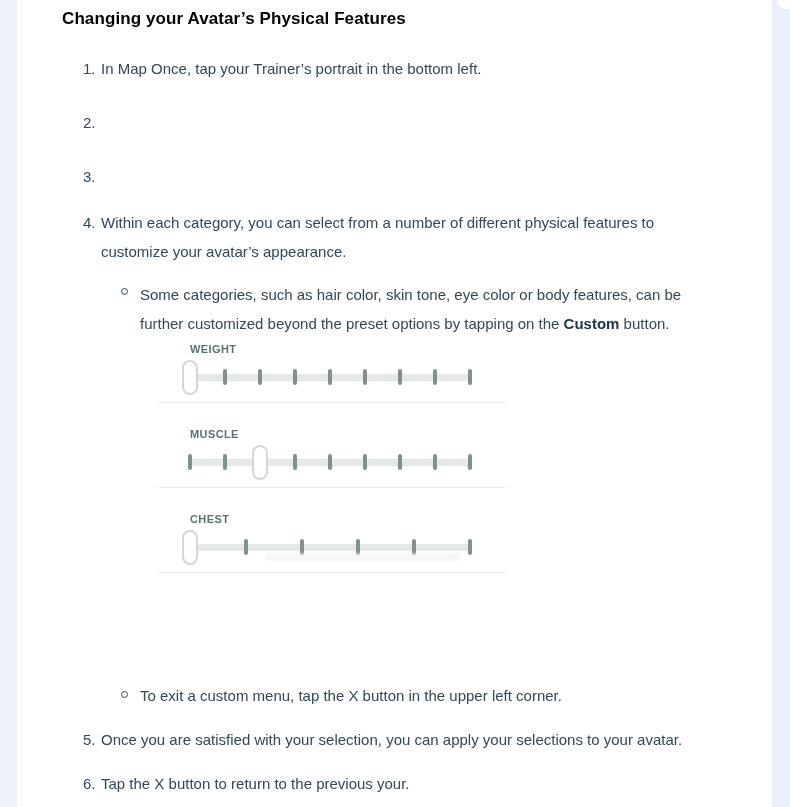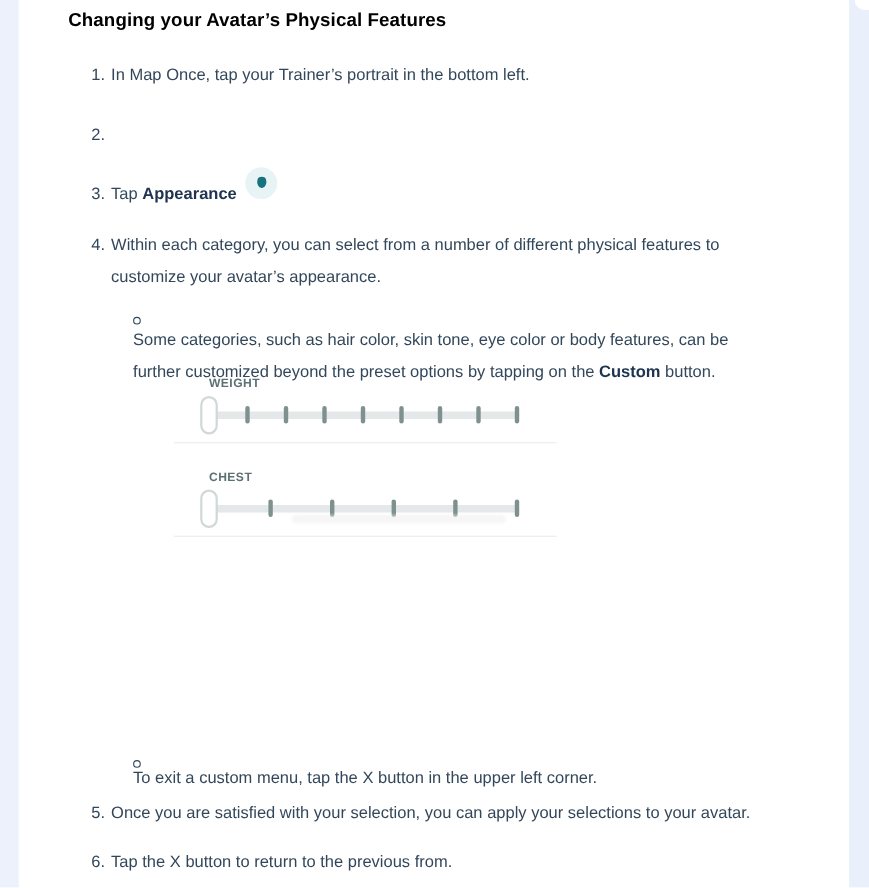--- a/index.html
+++ b/index.html
@@ -54,21 +54,20 @@
     color: #20344f;
   }
 
   .bullet {
     position: absolute;
     display: flex;
     align-items: flex-start;
     color: #33475b;
     font-size: 15px;
     line-height: 29px;
-    flex-direction: column;
   }
   .bullet.single { line-height: 20px; }
   .bullet .marker {
     flex: 0 0 7px;
     width: 7px; height: 7px;
     border: 1.5px solid #33475b;
     border-radius: 50%;
     margin-top: 8px;
     margin-right: 12px;
   }
@@ -164,25 +163,20 @@
     <span class="num">1.</span>
     <span class="step-text">In Map Once, tap your Trainer’s portrait in the bottom left.</span>
   </div>
 
   <div class="step" style="left:83px; top:113px;">
     <span class="num">2.</span>
   </div>
 
   <div class="step" style="left:83px; top:167px;">
     <span class="num">3.</span>
-    <span class="step-text"><span>Tap </span><strong>Appearance</strong><span class="icon-circle appearance-icon">
-          <svg viewBox="0 0 24 24" width="16" height="16" aria-hidden="true">
-            <path d="M12 2.6 c3.3 0 5.6 1.7 5.9 4.3 l0.3 2.5 c0.4 3.5 -2.3 8.4 -6.2 8.4 s-6.6 -4.9 -6.2 -8.4 l0.3 -2.5 C6.4 4.3 8.7 2.6 12 2.6 Z" fill="#17727f"></path>
-          </svg>
-        </span></span>
   </div>
 
   <div class="step wrap" style="left:83px; top:208px;">
     <span class="num">4.</span>
     <span class="step-text" style="max-width:600px; display:inline-block;">Within each category, you can select from a number of different physical features to customize your avatar’s appearance.</span>
   </div>
 
   <div class="bullet" style="left:121px; top:280px;">
     <span class="marker"></span>
     <span class="bullet-text" style="max-width:575px; display:inline-block;"><span>Some categories, such as hair color, skin tone, eye color or body features, can be further customized beyond the preset options by tapping on the </span><strong>Custom</strong><span> button.</span></span>
@@ -199,20 +193,36 @@
           <div class="tick" style="left: 50%;"></div>
           <div class="tick" style="left: 62.5%;"></div>
           <div class="tick" style="left: 75%;"></div>
           <div class="tick" style="left: 87.5%;"></div>
           <div class="tick" style="left: 100%;"></div>
           <div class="handle" style="left: 0%;"></div>
         </div>
       <div class="divider"></div>
     </div>
     <div class="slider-row">
+      <div class="slider-label">MUSCLE</div>
+      <div class="slider-wrap">
+          <div class="track"></div>
+          <div class="tick" style="left: 0%;"></div>
+          <div class="tick" style="left: 12.5%;"></div>
+          <div class="tick" style="left: 37.5%;"></div>
+          <div class="tick" style="left: 50%;"></div>
+          <div class="tick" style="left: 62.5%;"></div>
+          <div class="tick" style="left: 75%;"></div>
+          <div class="tick" style="left: 87.5%;"></div>
+          <div class="tick" style="left: 100%;"></div>
+          <div class="handle" style="left: 25%;"></div>
+        </div>
+      <div class="divider"></div>
+    </div>
+    <div class="slider-row">
       <div class="slider-label">CHEST</div>
       <div class="slider-wrap">
           <div class="track"></div>
           <div class="tick" style="left: 20%;"></div>
           <div class="tick" style="left: 40%;"></div>
           <div class="tick" style="left: 60%;"></div>
           <div class="tick" style="left: 80%;"></div>
           <div class="tick" style="left: 100%;"></div>
           <div class="handle" style="left: 0%;"></div>
         </div>
@@ -226,15 +236,15 @@
     <span class="bullet-text">To exit a custom menu, tap the X button in the upper left corner.</span>
   </div>
 
   <div class="step" style="left:83px; top:730px;">
     <span class="num">5.</span>
     <span class="step-text">Once you are satisfied with your selection, you can apply your selections to your avatar.</span>
   </div>
 
   <div class="step" style="left:83px; top:774px;">
     <span class="num">6.</span>
-    <span class="step-text">Tap the X button to return to the previous from.</span>
+    <span class="step-text">Tap the X button to return to the previous your.</span>
   </div>
 </div>
 
 </body></html>

